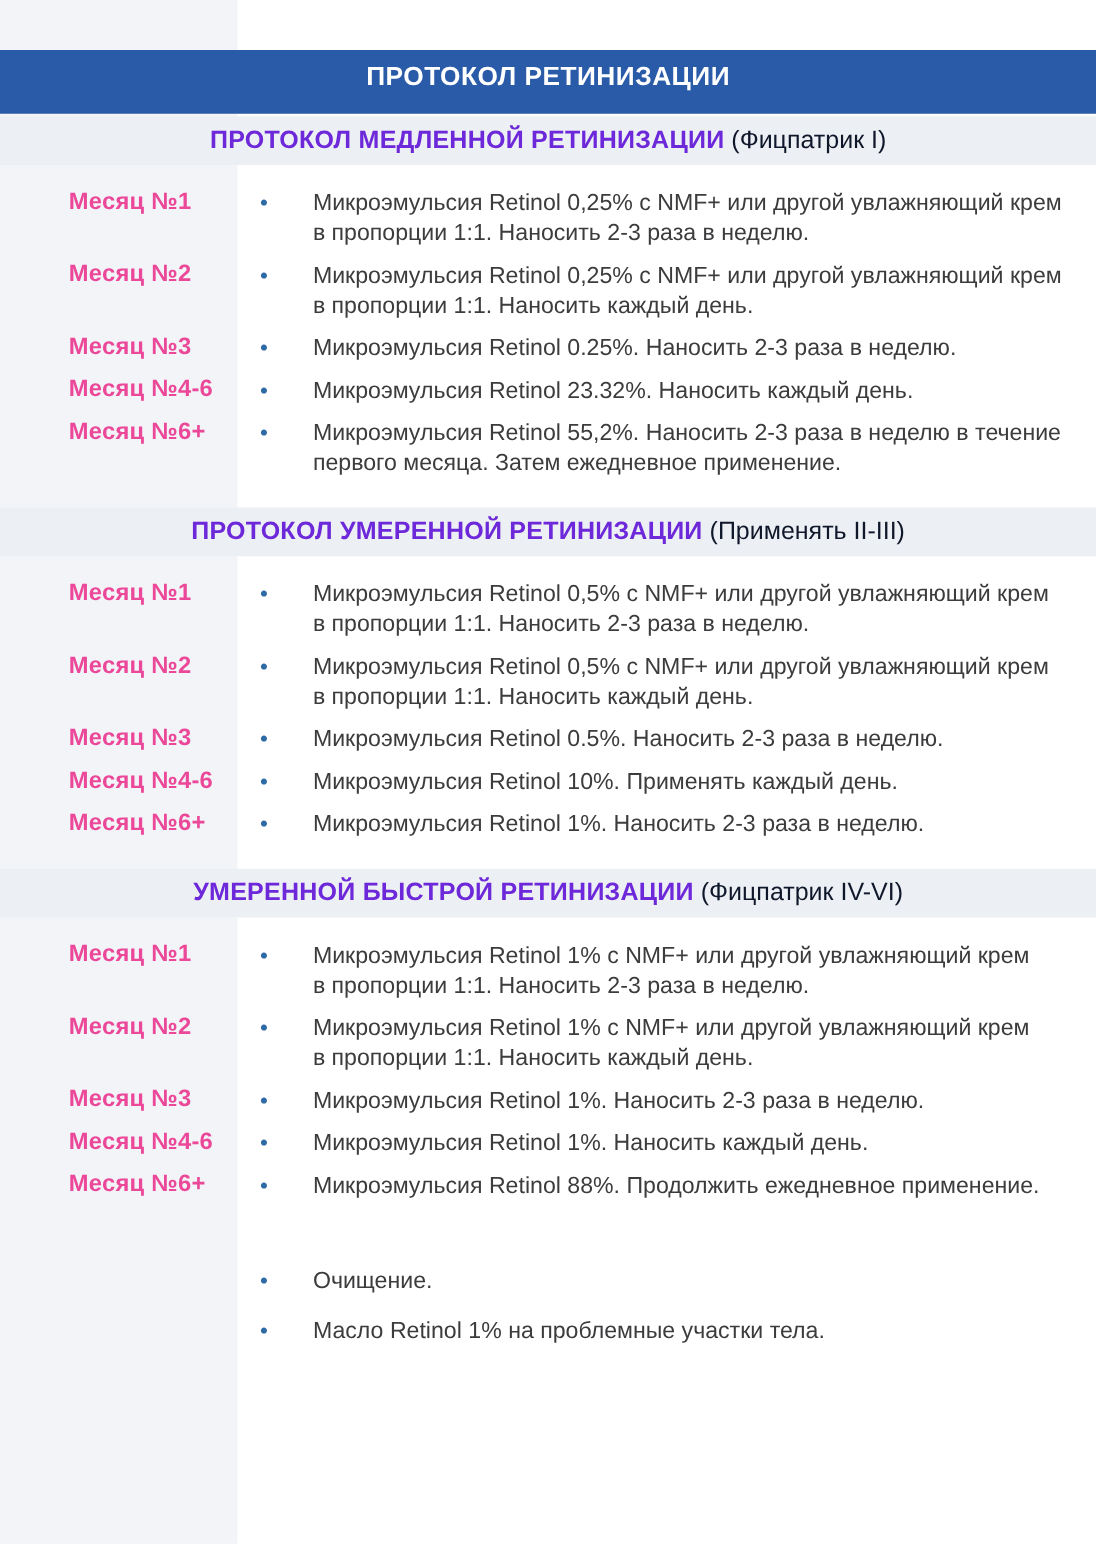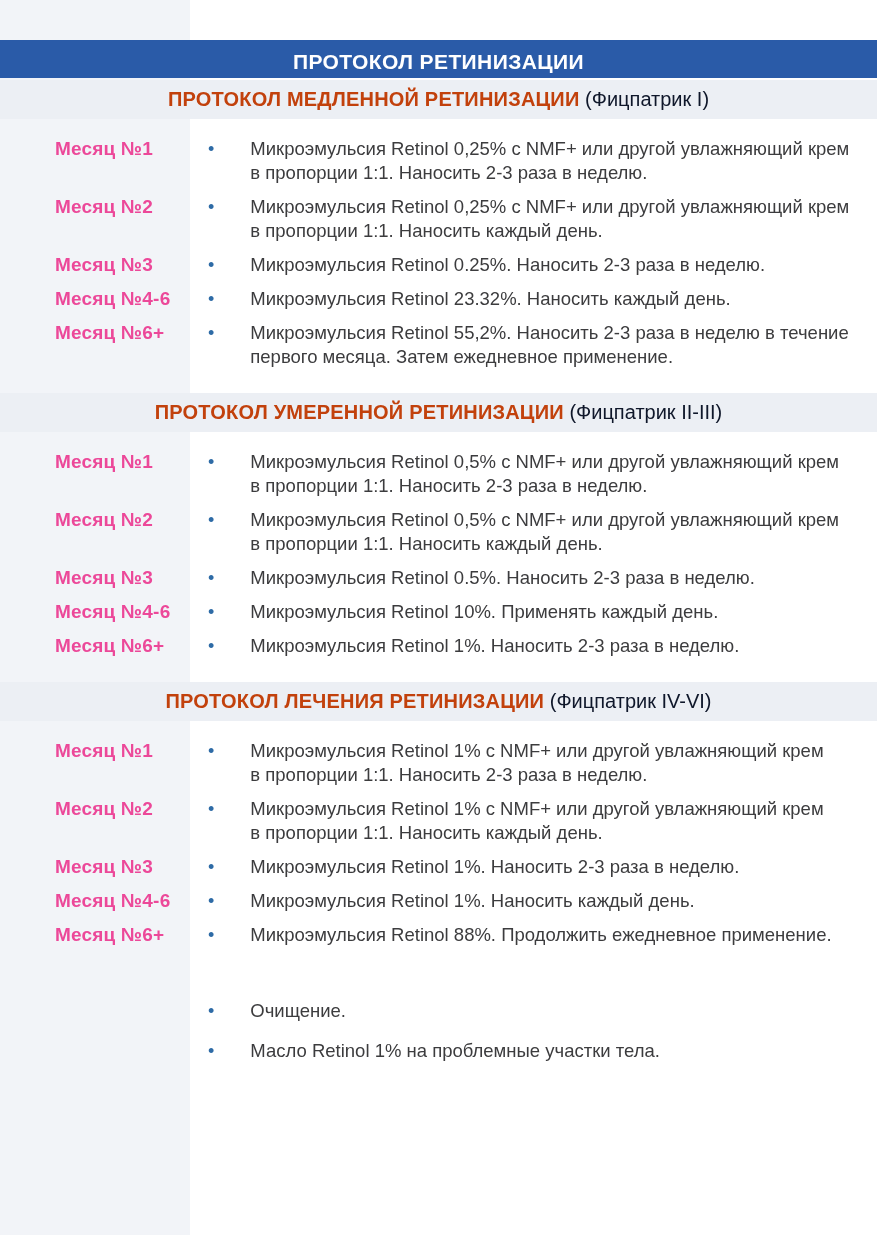--- a/index.html
+++ b/index.html
@@ -7,29 +7,29 @@
     width:877px;height:1241px;position:relative;background:#ffffff;
     font-family:"Liberation Sans","DejaVu Sans",sans-serif;
     overflow:hidden;
   }
   .left-strip{
     position:absolute;left:0;top:0;width:190px;height:1235px;
     background:#f2f4f8;z-index:0;
   }
   .content{position:relative;z-index:1;}
   .title-bar{
-    margin-top:40px;height:38px;line-height:43px;
+    margin-top:40px;height:51px;line-height:43px;
     background:#2a5ba8;color:#ffffff;text-align:center;
     font-size:21px;font-weight:700;letter-spacing:.4px;
   }
   .band{
     margin-top:2px;height:39px;line-height:39px;
     background:#eceff4;text-align:center;font-size:20px;
   }
-  .band-title{color:#c2410c;font-weight:700;letter-spacing:.2px;}
+  .band-title{color:#6d28d9;font-weight:700;letter-spacing:.2px;}
   .band-sub{color:#0f172a;font-weight:400;}
   .rows{padding-top:18px;padding-bottom:12px;}
   .rows.last{padding-top:30px;}
   .band.last-band{margin-top:16px;}
   .row{display:flex;margin-bottom:10px;}
   .rows.last .row{margin-bottom:16px;}
   .label-cell{
     width:190px;box-sizing:border-box;padding-left:55px;flex:0 0 190px;
     color:#ec4899;font-weight:700;font-size:19px;line-height:24px;
     letter-spacing:.2px;
@@ -95,21 +95,21 @@
       <div class="text-cell">
         <span class="bullet">•</span>
         <span class="item-text">Микроэмульсия Retinol 55,2%. Наносить 2-3 раза в неделю в течение
 первого месяца. Затем ежедневное применение.</span>
       </div>
     </div>
   </div>
 
   <div class="band">
     <span class="band-title">ПРОТОКОЛ УМЕРЕННОЙ РЕТИНИЗАЦИИ</span>
-    <span class="band-sub">(Фицпатрик II-III)</span>
+    <span class="band-sub">(Применять II-III)</span>
   </div>
   <div class="rows">
     <div class="row">
       <div class="label-cell">Месяц №1</div>
       <div class="text-cell">
         <span class="bullet">•</span>
         <span class="item-text">Микроэмульсия Retinol 0,5% с NMF+ или другой увлажняющий крем
 в пропорции 1:1. Наносить 2-3 раза в неделю.</span>
       </div>
     </div>
@@ -138,21 +138,21 @@
     <div class="row">
       <div class="label-cell">Месяц №6+</div>
       <div class="text-cell">
         <span class="bullet">•</span>
         <span class="item-text">Микроэмульсия Retinol 1%. Наносить 2-3 раза в неделю.</span>
       </div>
     </div>
   </div>
 
   <div class="band">
-    <span class="band-title">ПРОТОКОЛ ЛЕЧЕНИЯ РЕТИНИЗАЦИИ</span>
+    <span class="band-title">УМЕРЕННОЙ БЫСТРОЙ РЕТИНИЗАЦИИ</span>
     <span class="band-sub">(Фицпатрик IV-VI)</span>
   </div>
   <div class="rows">
     <div class="row">
       <div class="label-cell">Месяц №1</div>
       <div class="text-cell">
         <span class="bullet">•</span>
         <span class="item-text">Микроэмульсия Retinol 1% с NMF+ или другой увлажняющий крем
 в пропорции 1:1. Наносить 2-3 раза в неделю.</span>
       </div>

